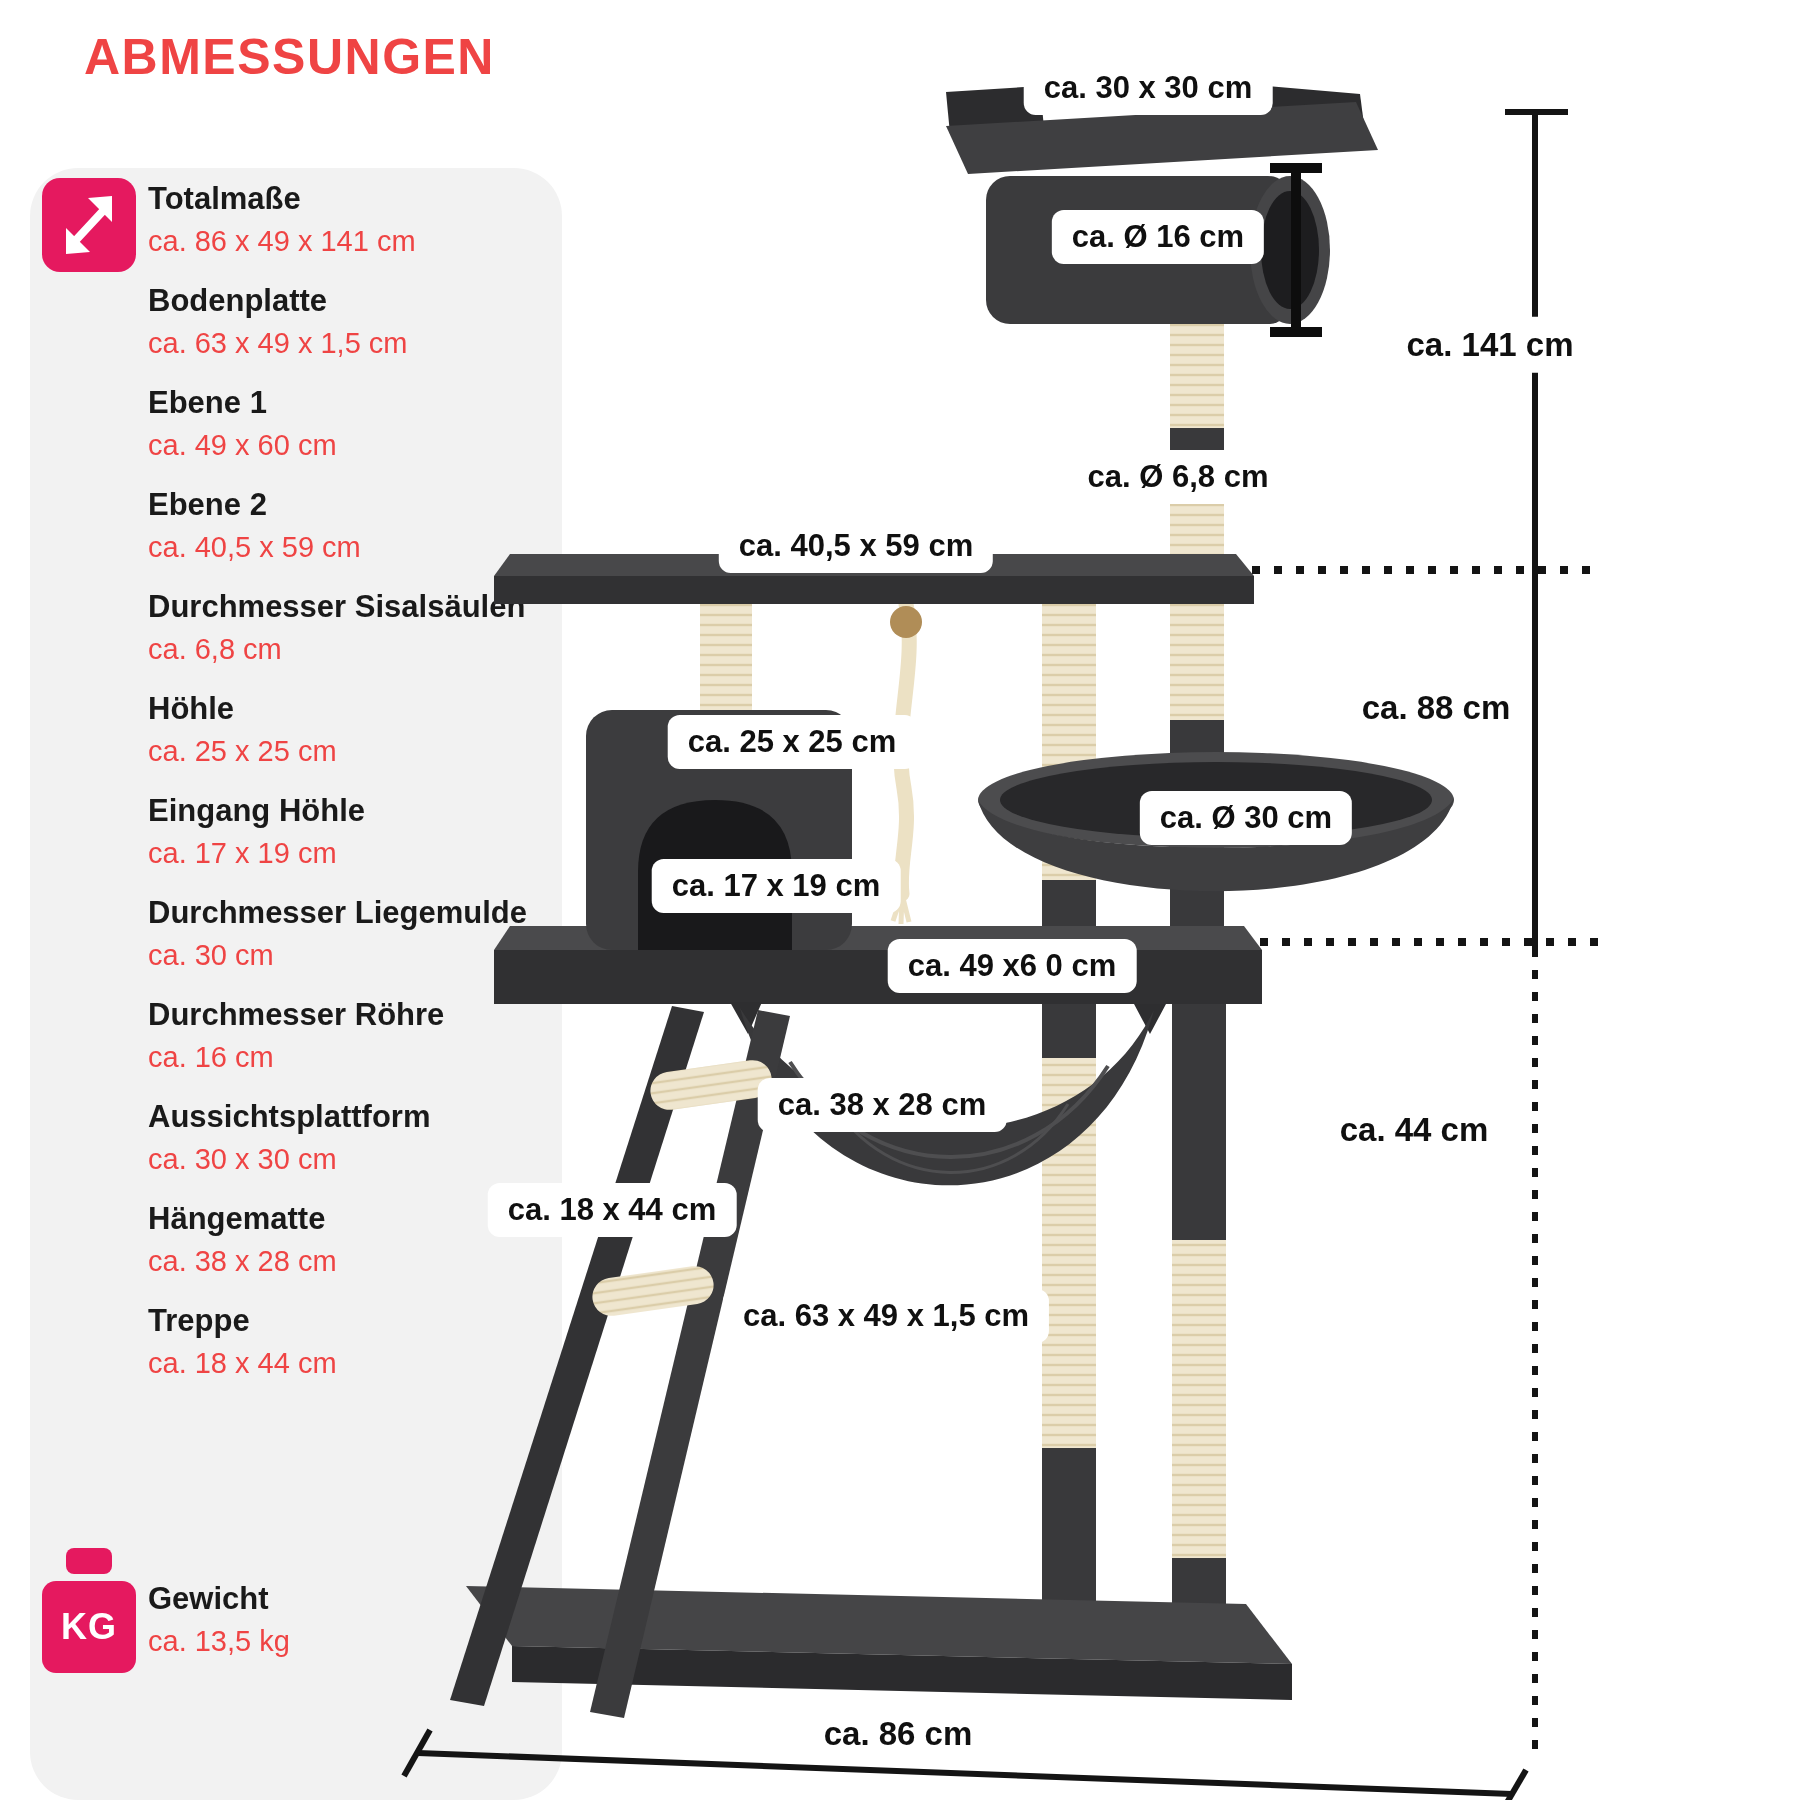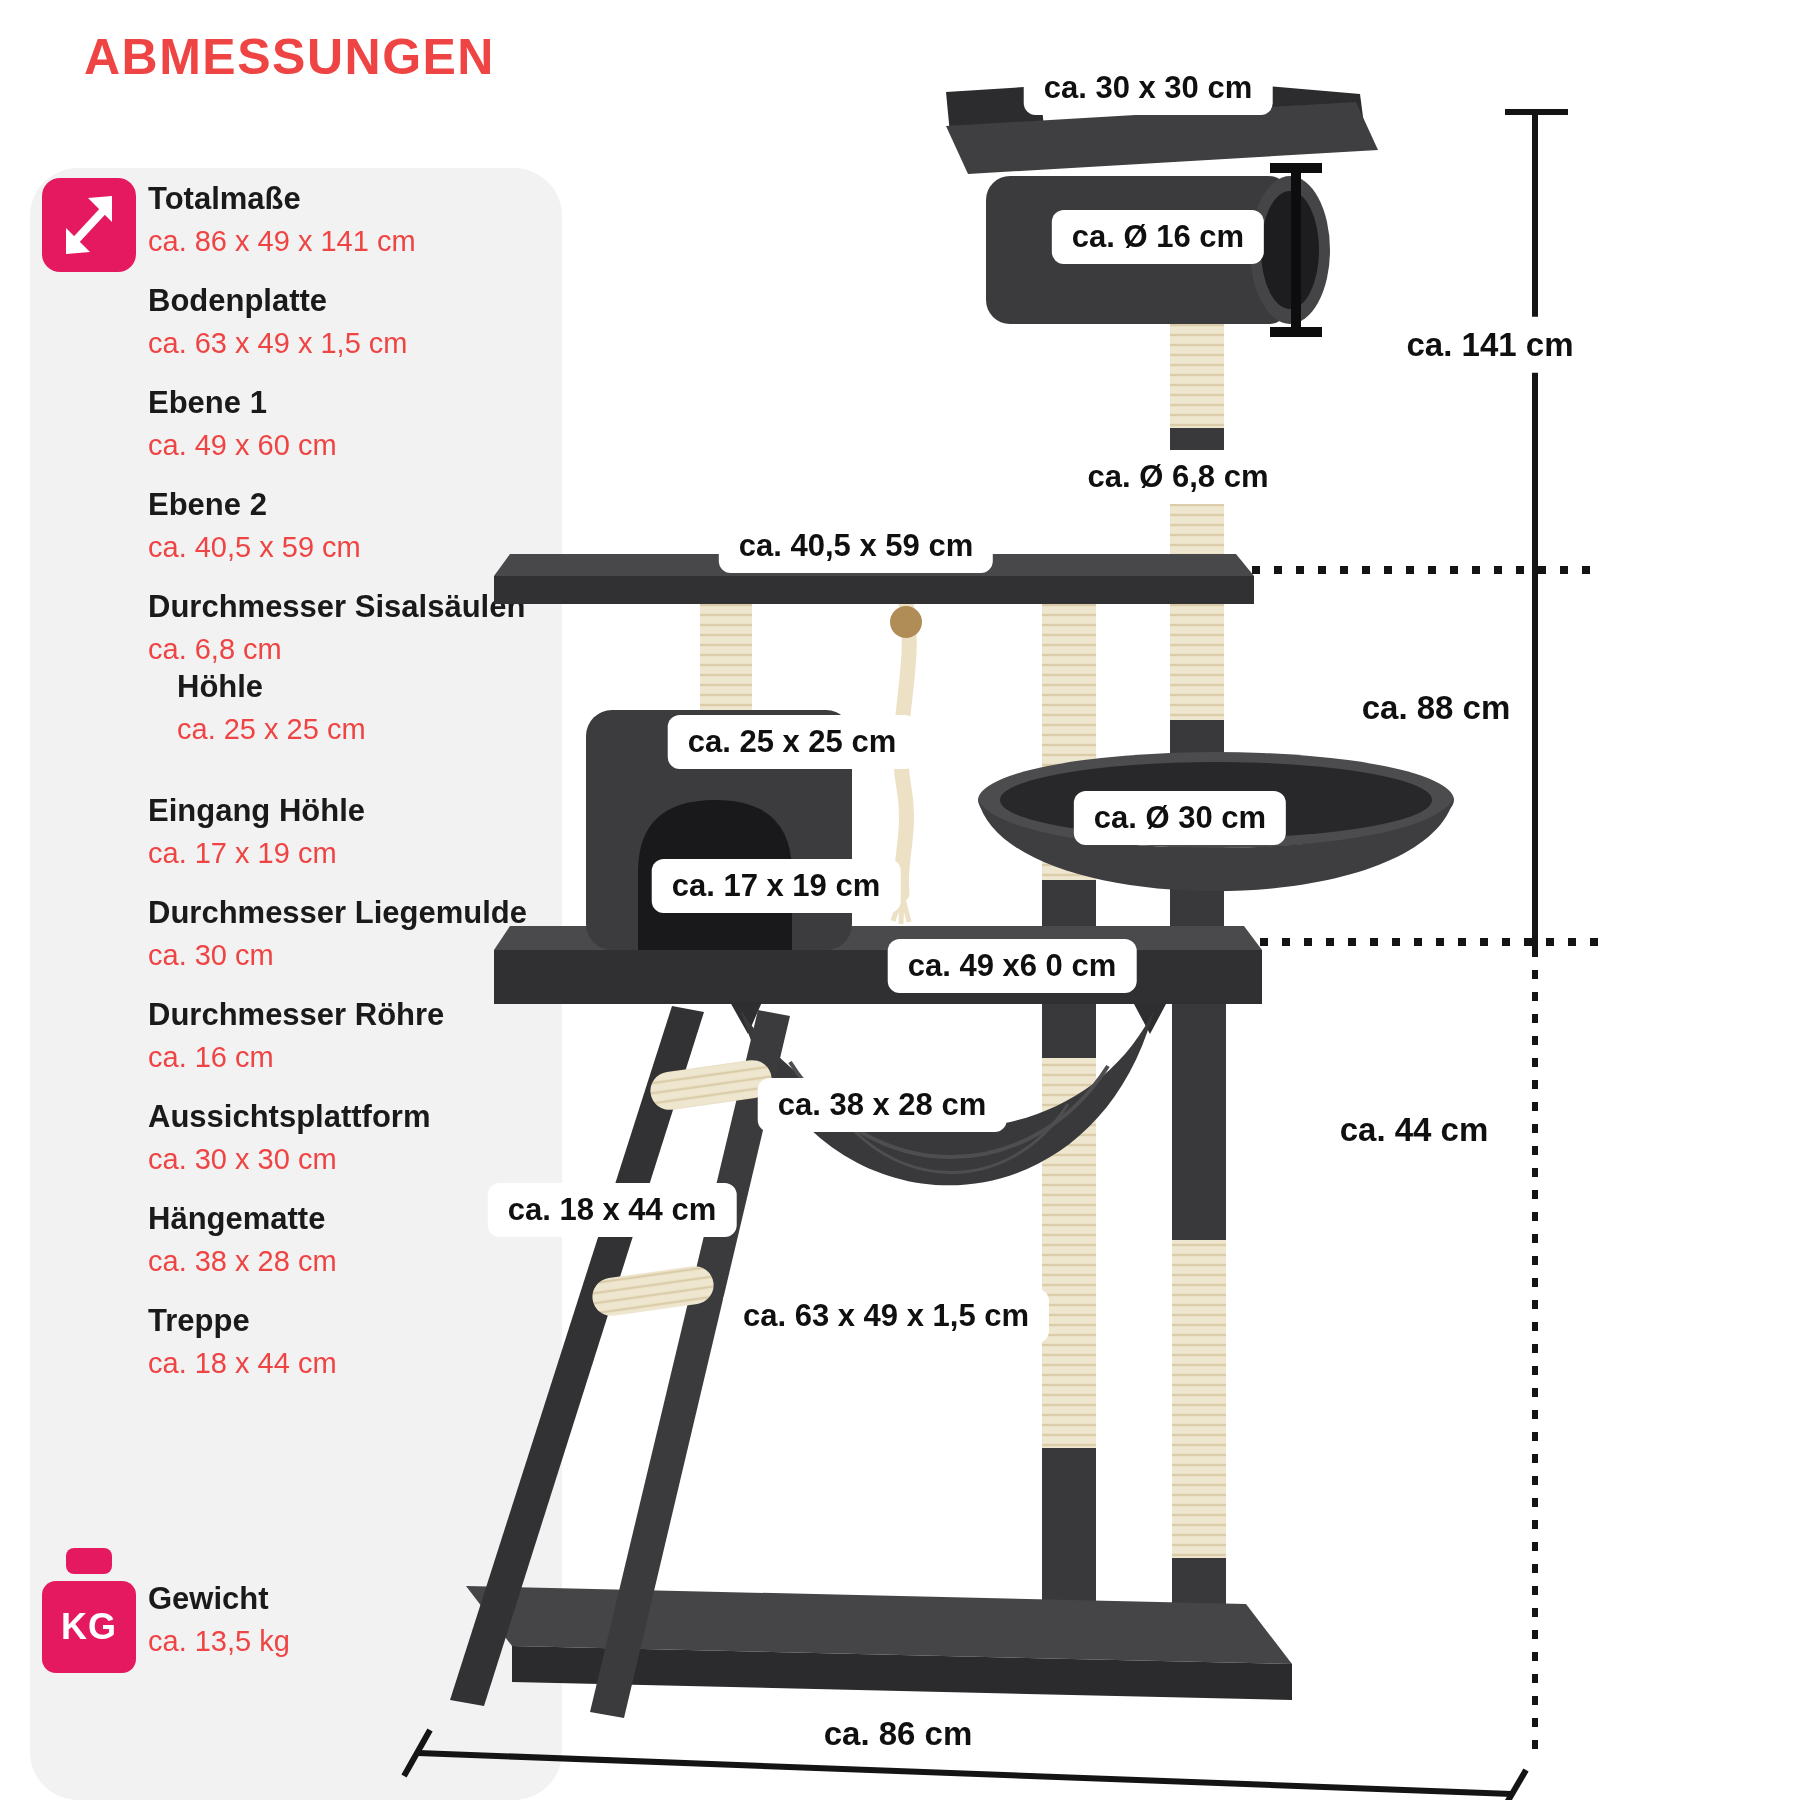--- a/index.html
+++ b/index.html
@@ -62,21 +62,21 @@
   <div class="value">ca. 49 x 60 cm</div>
 </div>
 <div class="spec" style="top:486px;">
   <div class="label">Ebene 2</div>
   <div class="value">ca. 40,5 x 59 cm</div>
 </div>
 <div class="spec" style="top:588px;">
   <div class="label">Durchmesser Sisalsäulen</div>
   <div class="value">ca. 6,8 cm</div>
 </div>
-<div class="spec" style="top:668px;margin-left:29px;">
+<div class="spec" style="top:690px;">
   <div class="label">Höhle</div>
   <div class="value">ca. 25 x 25 cm</div>
 </div>
 <div class="spec" style="top:792px;">
   <div class="label">Eingang Höhle</div>
   <div class="value">ca. 17 x 19 cm</div>
 </div>
 <div class="spec" style="top:894px;">
   <div class="label">Durchmesser Liegemulde</div>
   <div class="value">ca. 30 cm</div>
@@ -220,20 +220,20 @@
   </g>
 </svg>
 
 <div class="pill" style="left:1148px; top:88px;">ca. 30 x 30 cm</div>
 <div class="pill" style="left:1158px; top:237px;">ca. Ø 16 cm</div>
 <div class="pill measure" style="left:1490px; top:345px;">ca. 141 cm</div>
 <div class="pill" style="left:1178px; top:477px;">ca. Ø 6,8 cm</div>
 <div class="pill" style="left:856px;  top:546px;">ca. 40,5 x 59 cm</div>
 <div class="pill measure" style="left:1436px; top:708px;">ca. 88 cm</div>
 <div class="pill" style="left:792px;  top:742px;">ca. 25 x 25 cm</div>
-<div class="pill" style="left:1180px; top:818px;text-align:center;">ca. Ø 30 cm</div>
+<div class="pill" style="left:1246px; top:818px;text-align:center;">ca. Ø 30 cm</div>
 <div class="pill" style="left:776px;  top:886px;">ca. 17 x 19 cm</div>
 <div class="pill" style="left:1012px; top:966px;">ca. 49 x6 0 cm</div>
 <div class="pill" style="left:882px;  top:1105px;">ca. 38 x 28 cm</div>
 <div class="pill measure" style="left:1414px; top:1130px;">ca. 44 cm</div>
 <div class="pill" style="left:612px;  top:1210px;">ca. 18 x 44 cm</div>
 <div class="pill" style="left:886px;  top:1316px;">ca. 63 x 49 x 1,5 cm</div>
 <div class="pill measure" style="left:898px;  top:1734px;">ca. 86 cm</div>
 
 </body></html>

